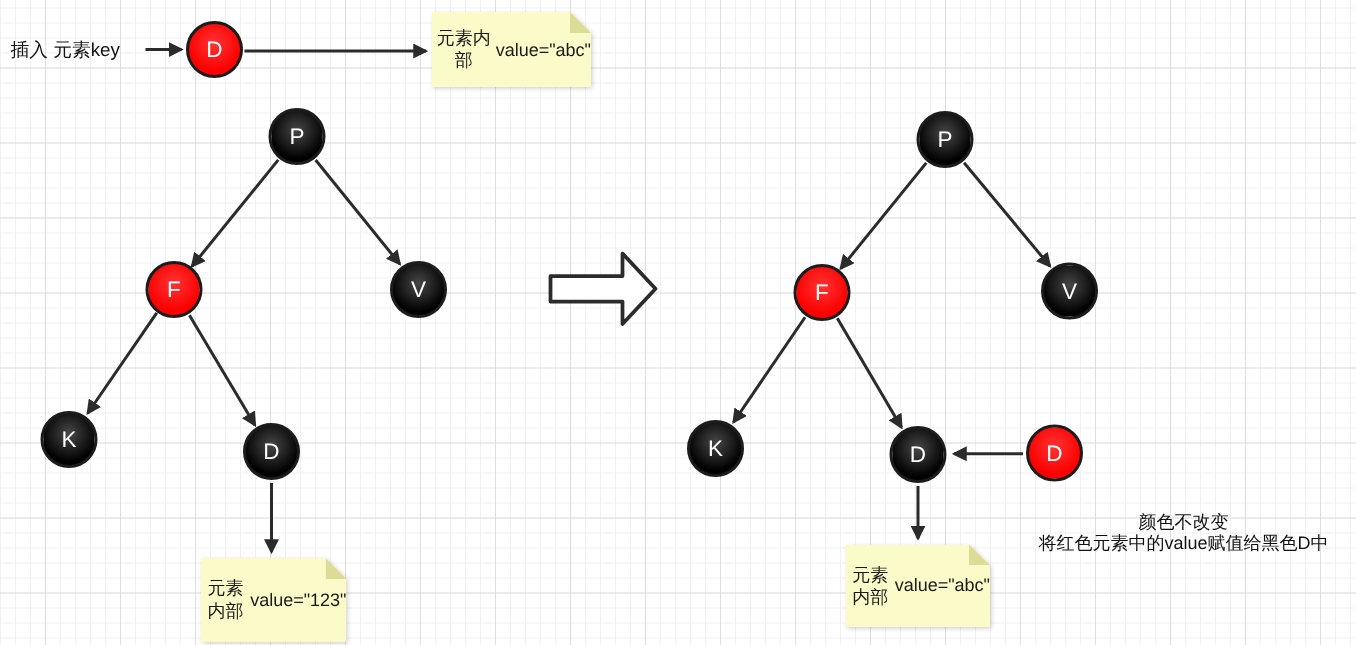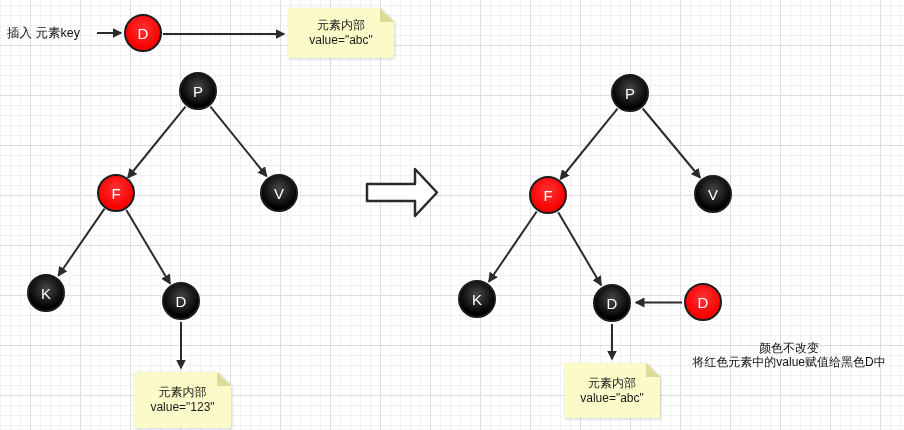--- a/index.html
+++ b/index.html
@@ -23,21 +23,21 @@
     color:#ffffff; font-size:15px; line-height:1;
   }
   .node.black{ background:radial-gradient(circle at 50% 38%, #474747, #000000 70%); }
   .node.red{ background:radial-gradient(circle at 50% 38%, #ff3434, #fa0000 68%); }
   .note{
     position:absolute; filter:drop-shadow(1px 1px 1.5px rgba(0,0,0,0.18));
   }
   .note .paper{
     position:absolute; inset:0; background:#fbfbc9;
     clip-path:polygon(0 0, calc(100% - 14px) 0, 100% 14px, 100% 100%, 0 100%);
-    display:flex; flex-direction:column; align-items:center; justify-content:center;
+    display:flex; flex-direction:row; align-items:center; justify-content:center;
     font-size:12px; color:#1a1a1a; line-height:15px; text-align:center;
   }
   .note .fold{
     position:absolute; top:0; right:0; width:14px; height:14px;
     background:#dcdc96; clip-path:polygon(0 0, 100% 100%, 0 100%);
   }
   .text-label{
     position:absolute; font-size:12.5px; color:#111111; line-height:14px; white-space:nowrap;
   }
   .caption{

